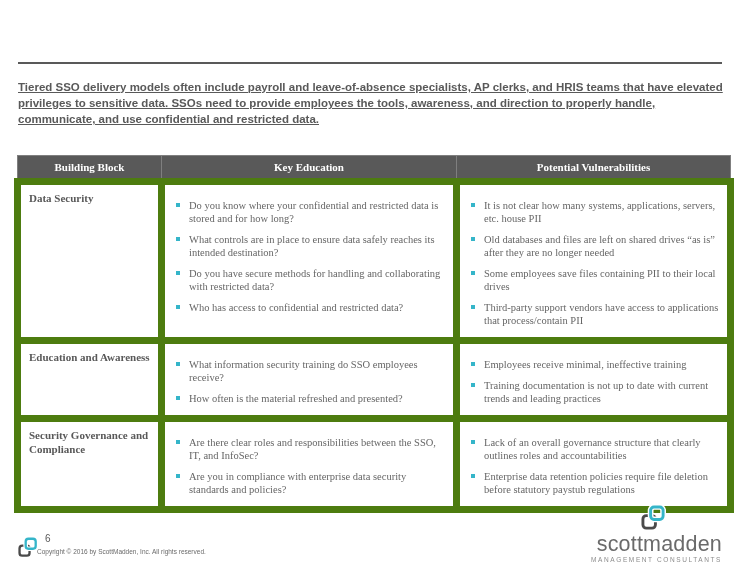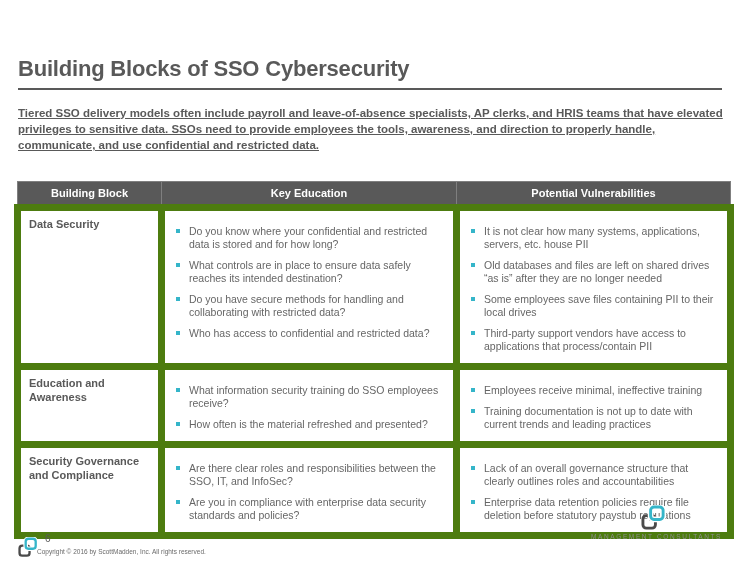--- a/index.html
+++ b/index.html
@@ -35,20 +35,21 @@
     width: 706px;
     text-decoration: underline;
   }
 
   
   table.bb-table {
     border-collapse: collapse;
     table-layout: fixed;
     width: 713px;
     margin: 28px 0 0 14px;
+    font-family: Liberation Serif, serif;
   }
   .bb-table col.c1 { width: 144px; }
   .bb-table col.c2 { width: 295px; }
   .bb-table col.c3 { width: 274px; }
   .bb-table th {
     background: #595959;
     color: #ffffff;
     font-size: 11px;
     font-weight: bold;
     height: 26px;
@@ -122,21 +123,20 @@
     color: #8c8c8c;
     margin-top: 1px;
   }
 </style>
 </head>
 <body>
 
 <div class="slide">
 
   <div class="slide-header">
-    <h1 class="page-title">Building Blocks of SSO Cybersecurity</h1>
     <div class="title-rule"></div>
     <p class="intro">Tiered SSO delivery models often include payroll and leave-of-absence specialists, AP clerks, and HRIS teams that have elevated privileges to sensitive data. SSOs need to provide employees the tools, awareness, and direction to properly handle, communicate, and use confidential and restricted data.</p>
   </div>
 
   <table class="bb-table">
     <colgroup>
         <col class="c1">
         <col class="c2">
         <col class="c3">
       </colgroup>
@@ -257,16 +257,17 @@
     <span class="page-number">6</span>
     <span class="copyright">Copyright © 2016 by ScottMadden, Inc. All rights reserved.</span>
   </div>
 
   <div class="footer-logo">
     <svg class="mark-large" width="25" height="27" viewBox="0 0 26 28">
       <rect x="2" y="11" width="13" height="13" rx="3.5" fill="none" stroke="#4a4a4a" stroke-width="3"></rect>
       <rect x="10" y="2" width="13" height="13" rx="3.5" fill="none" stroke="#ffffff" stroke-width="6"></rect>
       <rect x="10" y="2" width="13" height="13" rx="3.5" fill="none" stroke="#35b5c9" stroke-width="3"></rect>
     </svg>
+    <span class="wordmark">scottmadden</span>
     <span class="logo-subtext">MANAGEMENT CONSULTANTS</span>
   </div>
 
 </div>
 
 </body></html>

